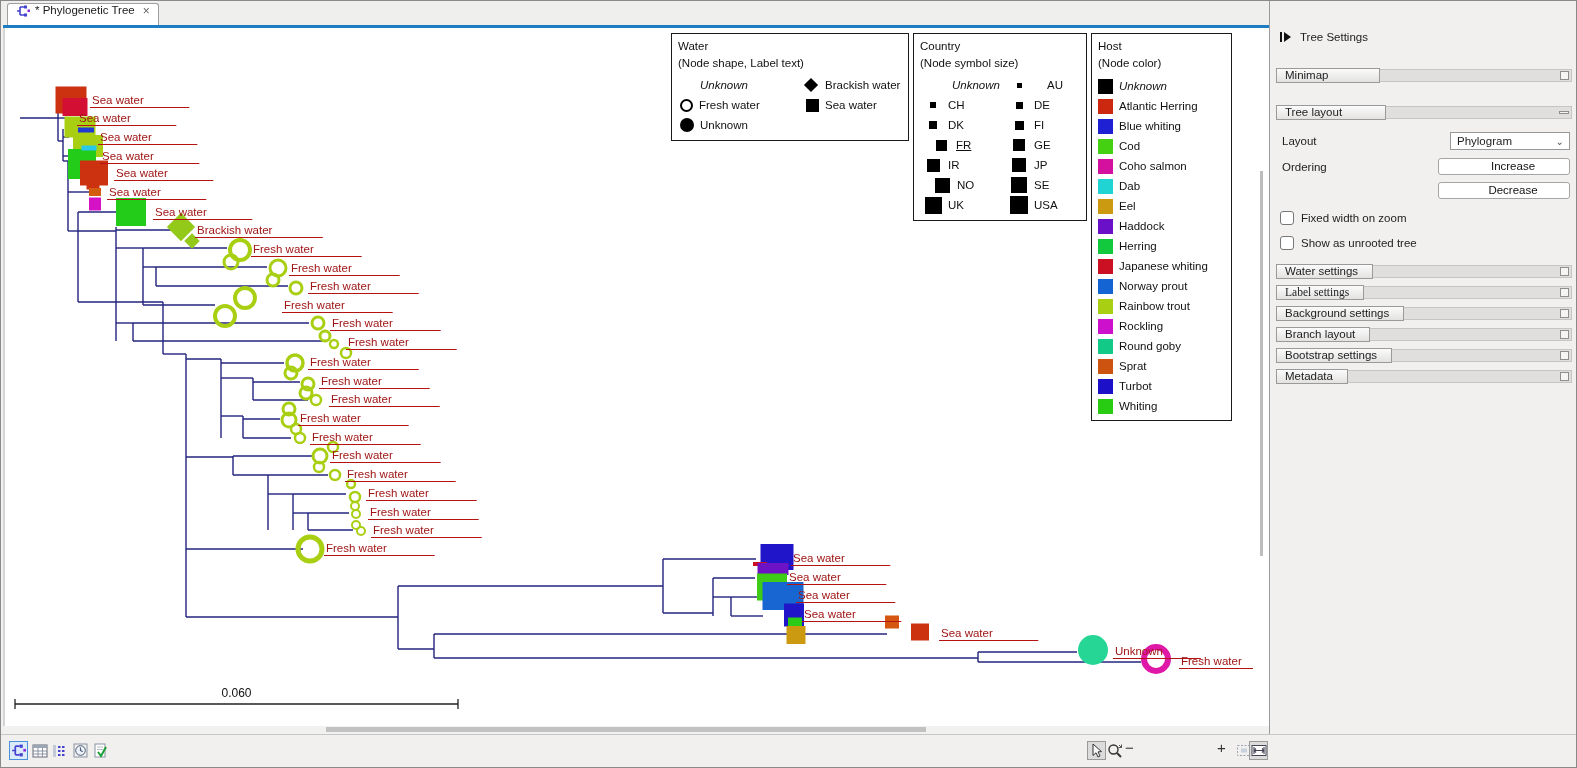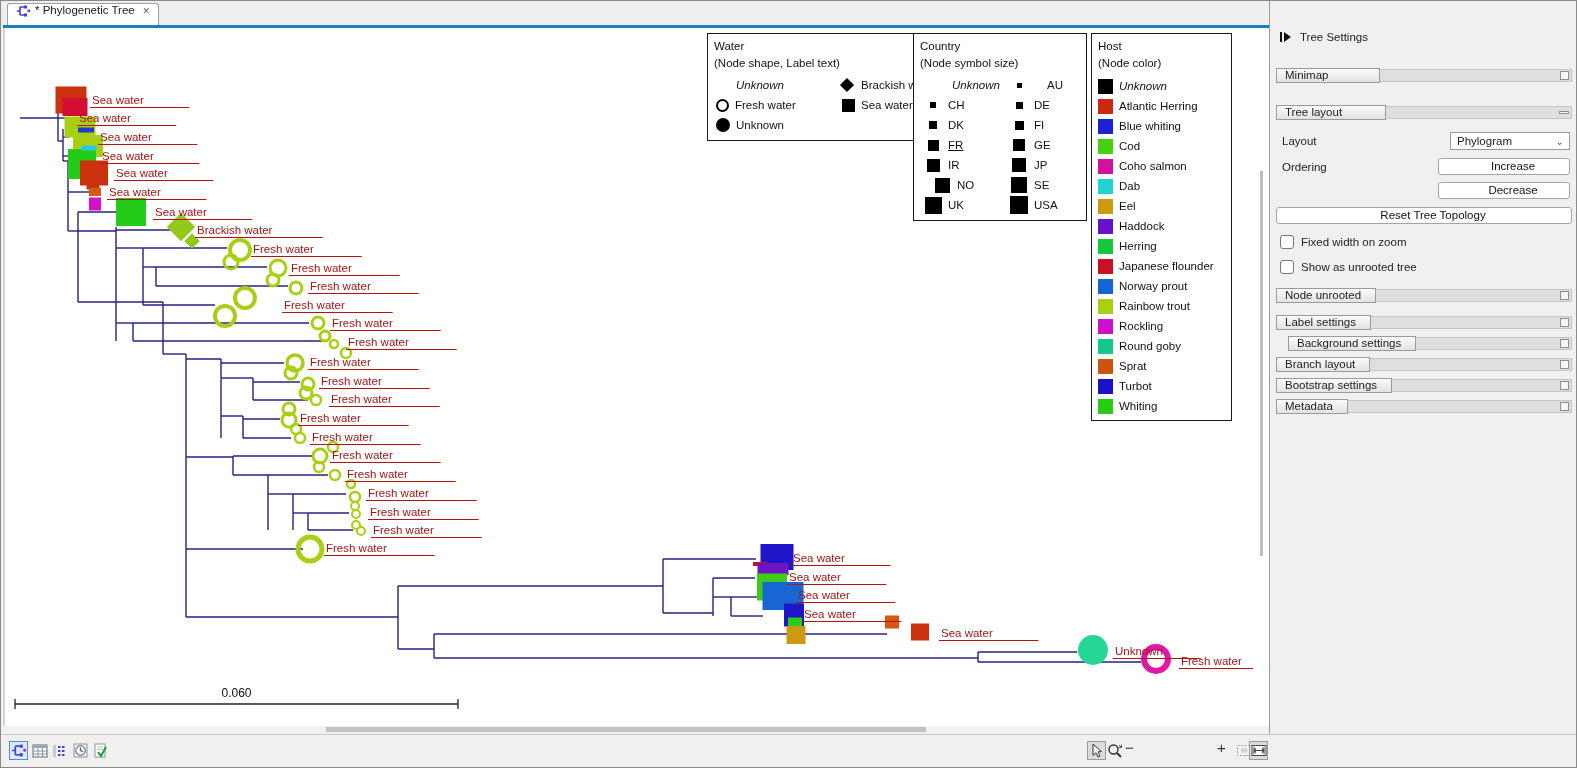--- a/index.html
+++ b/index.html
@@ -276,21 +276,21 @@
         <line x1="1110" y1="657.5" x2="1197.9" y2="657.5" stroke="#b51212" stroke-width="1"></line>
         <text x="1112" y="654" fill="#a01616" font-size="11.5">Unknown</text>
         <line x1="1176" y1="667.5" x2="1250" y2="667.5" stroke="#b51212" stroke-width="1"></line>
         <text x="1178" y="664" fill="#a01616" font-size="11.5">Fresh water</text>
         <line x1="12" y1="703" x2="455" y2="703" stroke="#222" stroke-width="1.3"></line>
         <line x1="12" y1="698" x2="12" y2="708" stroke="#222" stroke-width="1.3"></line>
         <line x1="455" y1="698" x2="455" y2="708" stroke="#222" stroke-width="1.3"></line>
         <text x="233.5" y="696" fill="#111" font-size="12" text-anchor="middle">0.060</text>
       </svg>
 
-    <div class="legend-box" id="legend-water" style="left:702px;top:5px;width:236px;height:106px;">
+    <div class="legend-box" id="legend-water" style="left:666px;top:5px;width:236px;height:106px;">
       <div class="lg-title">Water</div>
       <div class="lg-sub">(Node shape, Label text)</div>
       <div id="water-items">
           <div class="lg-row" style="left: 28px; top: 43px;">
             <span class="italic">Unknown</span>
           </div>
           <div class="lg-row" style="left: 8px; top: 63px;">
             <span class="shp shp-circle-outline"></span>
             <span>Fresh water</span>
           </div>
@@ -317,21 +317,21 @@
             <span class="italic">Unknown</span>
           </div>
           <div class="lg-row" style="left: 10px; top: 63px;">
             <span class="shp" style="width: 6px; height: 6px; background: rgb(0, 0, 0); margin-left: 6px; margin-right: 12px;"></span>
             <span>CH</span>
           </div>
           <div class="lg-row" style="left: 10px; top: 83px;">
             <span class="shp" style="width: 8px; height: 8px; background: rgb(0, 0, 0); margin-left: 5px; margin-right: 11px;"></span>
             <span>DK</span>
           </div>
-          <div class="lg-row" style="left: 10px; top: 103px; text-decoration: underline;">
+          <div class="lg-row" style="left: 18px; top: 103px; text-decoration: underline;">
             <span class="shp" style="width: 11px; height: 11px; background: rgb(0, 0, 0); margin-left: 3.5px; margin-right: 9.5px;"></span>
             <span>FR</span>
           </div>
           <div class="lg-row" style="left: 10px; top: 123px;">
             <span class="shp" style="width: 13px; height: 13px; background: rgb(0, 0, 0); margin-left: 2.5px; margin-right: 8.5px;"></span>
             <span>IR</span>
           </div>
           <div class="lg-row" style="left: 19px; top: 143px;">
             <span class="shp" style="width: 15px; height: 15px; background: rgb(0, 0, 0); margin-left: 1.5px; margin-right: 7.5px;"></span>
             <span>NO</span>
@@ -406,21 +406,21 @@
           <div class="lg-row" style="left: 6px; top: 184px;">
             <span class="shp" style="width: 15px; height: 15px; background: rgb(106, 16, 201);"></span>
             <span>Haddock</span>
           </div>
           <div class="lg-row" style="left: 6px; top: 204px;">
             <span class="shp" style="width: 15px; height: 15px; background: rgb(18, 201, 62);"></span>
             <span>Herring</span>
           </div>
           <div class="lg-row" style="left: 6px; top: 224px;">
             <span class="shp" style="width: 15px; height: 15px; background: rgb(204, 16, 35);"></span>
-            <span>Japanese flounder</span>
+            <span>Japanese whiting</span>
           </div>
           <div class="lg-row" style="left: 6px; top: 244px;">
             <span class="shp" style="width: 15px; height: 15px; background: rgb(21, 100, 212);"></span>
             <span>Norway prout</span>
           </div>
           <div class="lg-row" style="left: 6px; top: 264px;">
             <span class="shp" style="width: 15px; height: 15px; background: rgb(169, 207, 19);"></span>
             <span>Rainbow trout</span>
           </div>
           <div class="lg-row" style="left: 6px; top: 284px;">
@@ -482,43 +482,42 @@
     </div>
 
     <div class="ctl-row" style="margin-top:8px;">
       <span class="ctl-label">Ordering</span>
       <div class="btn ord-btn">Increase</div>
     </div>
     <div class="ctl-row" style="margin-top:6px;">
       <div class="btn ord-btn">Decrease</div>
     </div>
 
-    <div class="btn reset-btn">Reset Tree Topology</div>
 
     <div class="chk-row">
       <span class="chk"></span>
       <span>Fixed width on zoom</span>
     </div>
     <div class="chk-row">
       <span class="chk"></span>
       <span>Show as unrooted tree</span>
     </div>
 
     <div id="sb-sections">
         <div class="sb-row" style="margin-top: 6px;">
           <div class="sb-strip"></div>
-          <div class="sb-btn">Node unrooted</div>
+          <div class="sb-btn">Water settings</div>
           <div class="sb-exp"></div>
         </div>
-        <div class="sb-row" style="margin-top: 12px;">
+        <div class="sb-row" style="margin-top: 6px; font-family: Liberation Serif, serif;">
           <div class="sb-strip"></div>
           <div class="sb-btn">Label settings</div>
           <div class="sb-exp"></div>
         </div>
-        <div class="sb-row" style="margin-top: 6px; margin-left: 12px;">
+        <div class="sb-row" style="margin-top: 6px;">
           <div class="sb-strip"></div>
           <div class="sb-btn">Background settings</div>
           <div class="sb-exp"></div>
         </div>
         <div class="sb-row" style="margin-top: 6px;">
           <div class="sb-strip"></div>
           <div class="sb-btn">Branch layout</div>
           <div class="sb-exp"></div>
         </div>
         <div class="sb-row" style="margin-top: 6px;">

